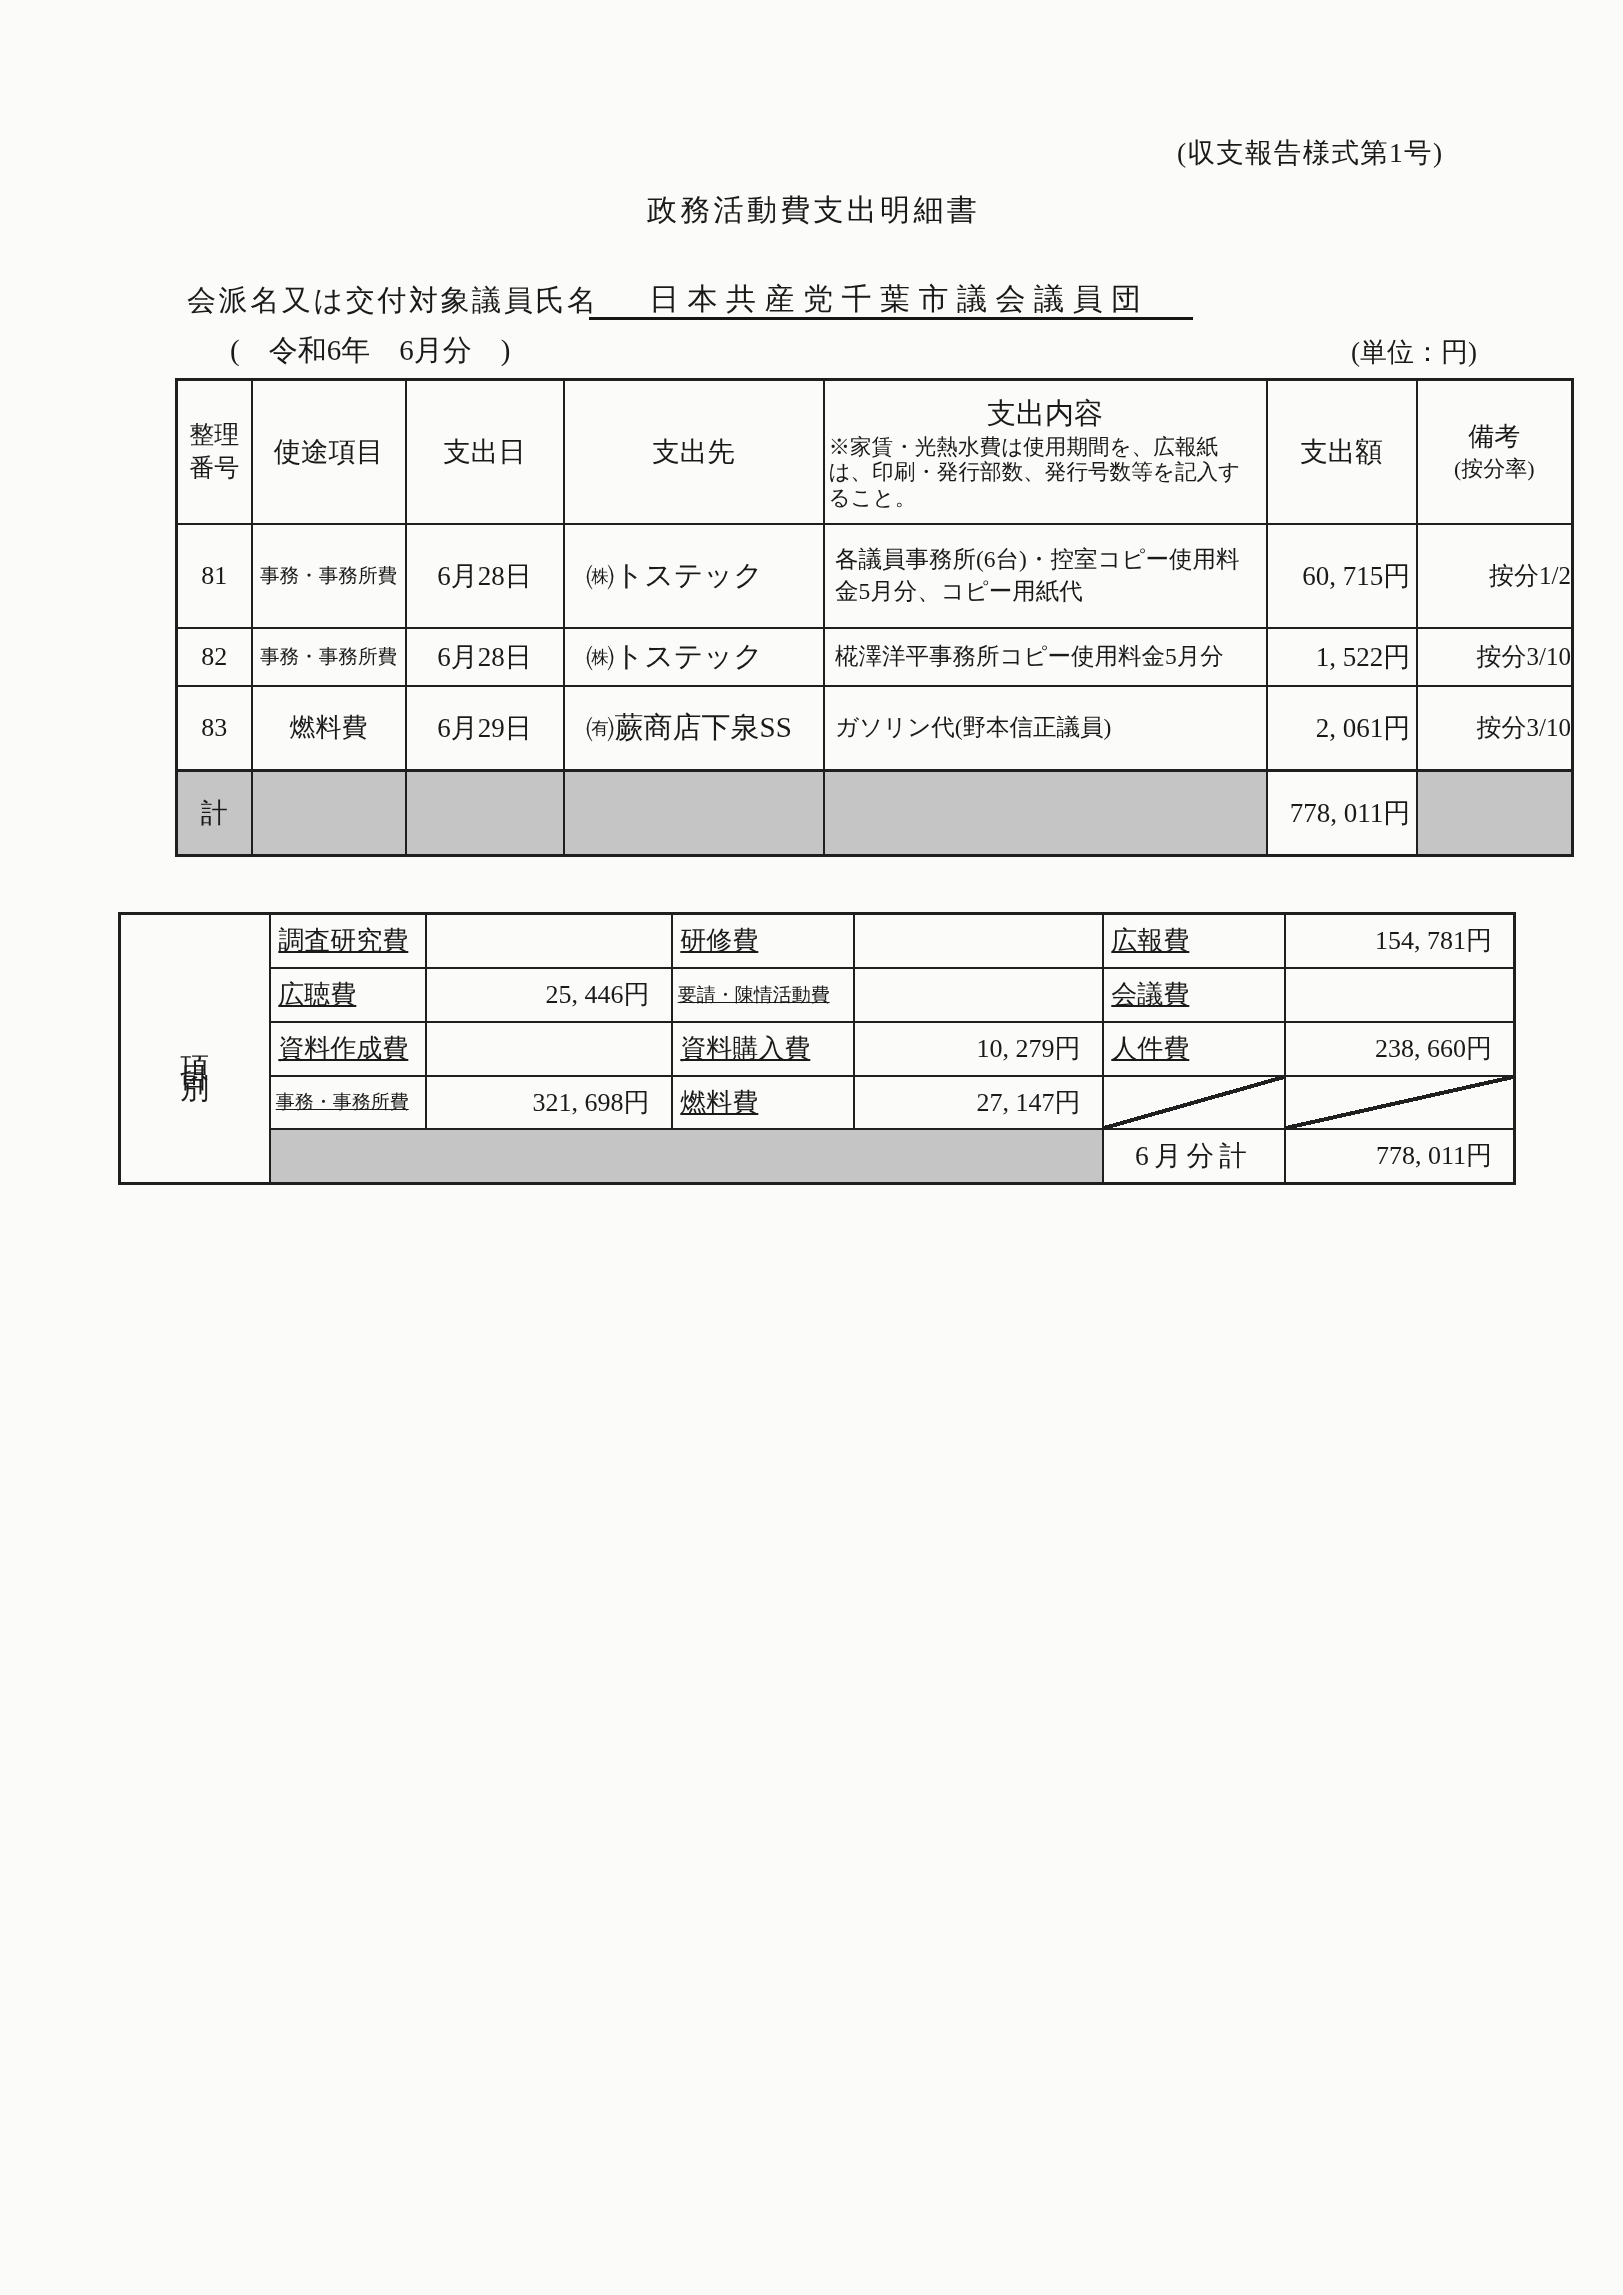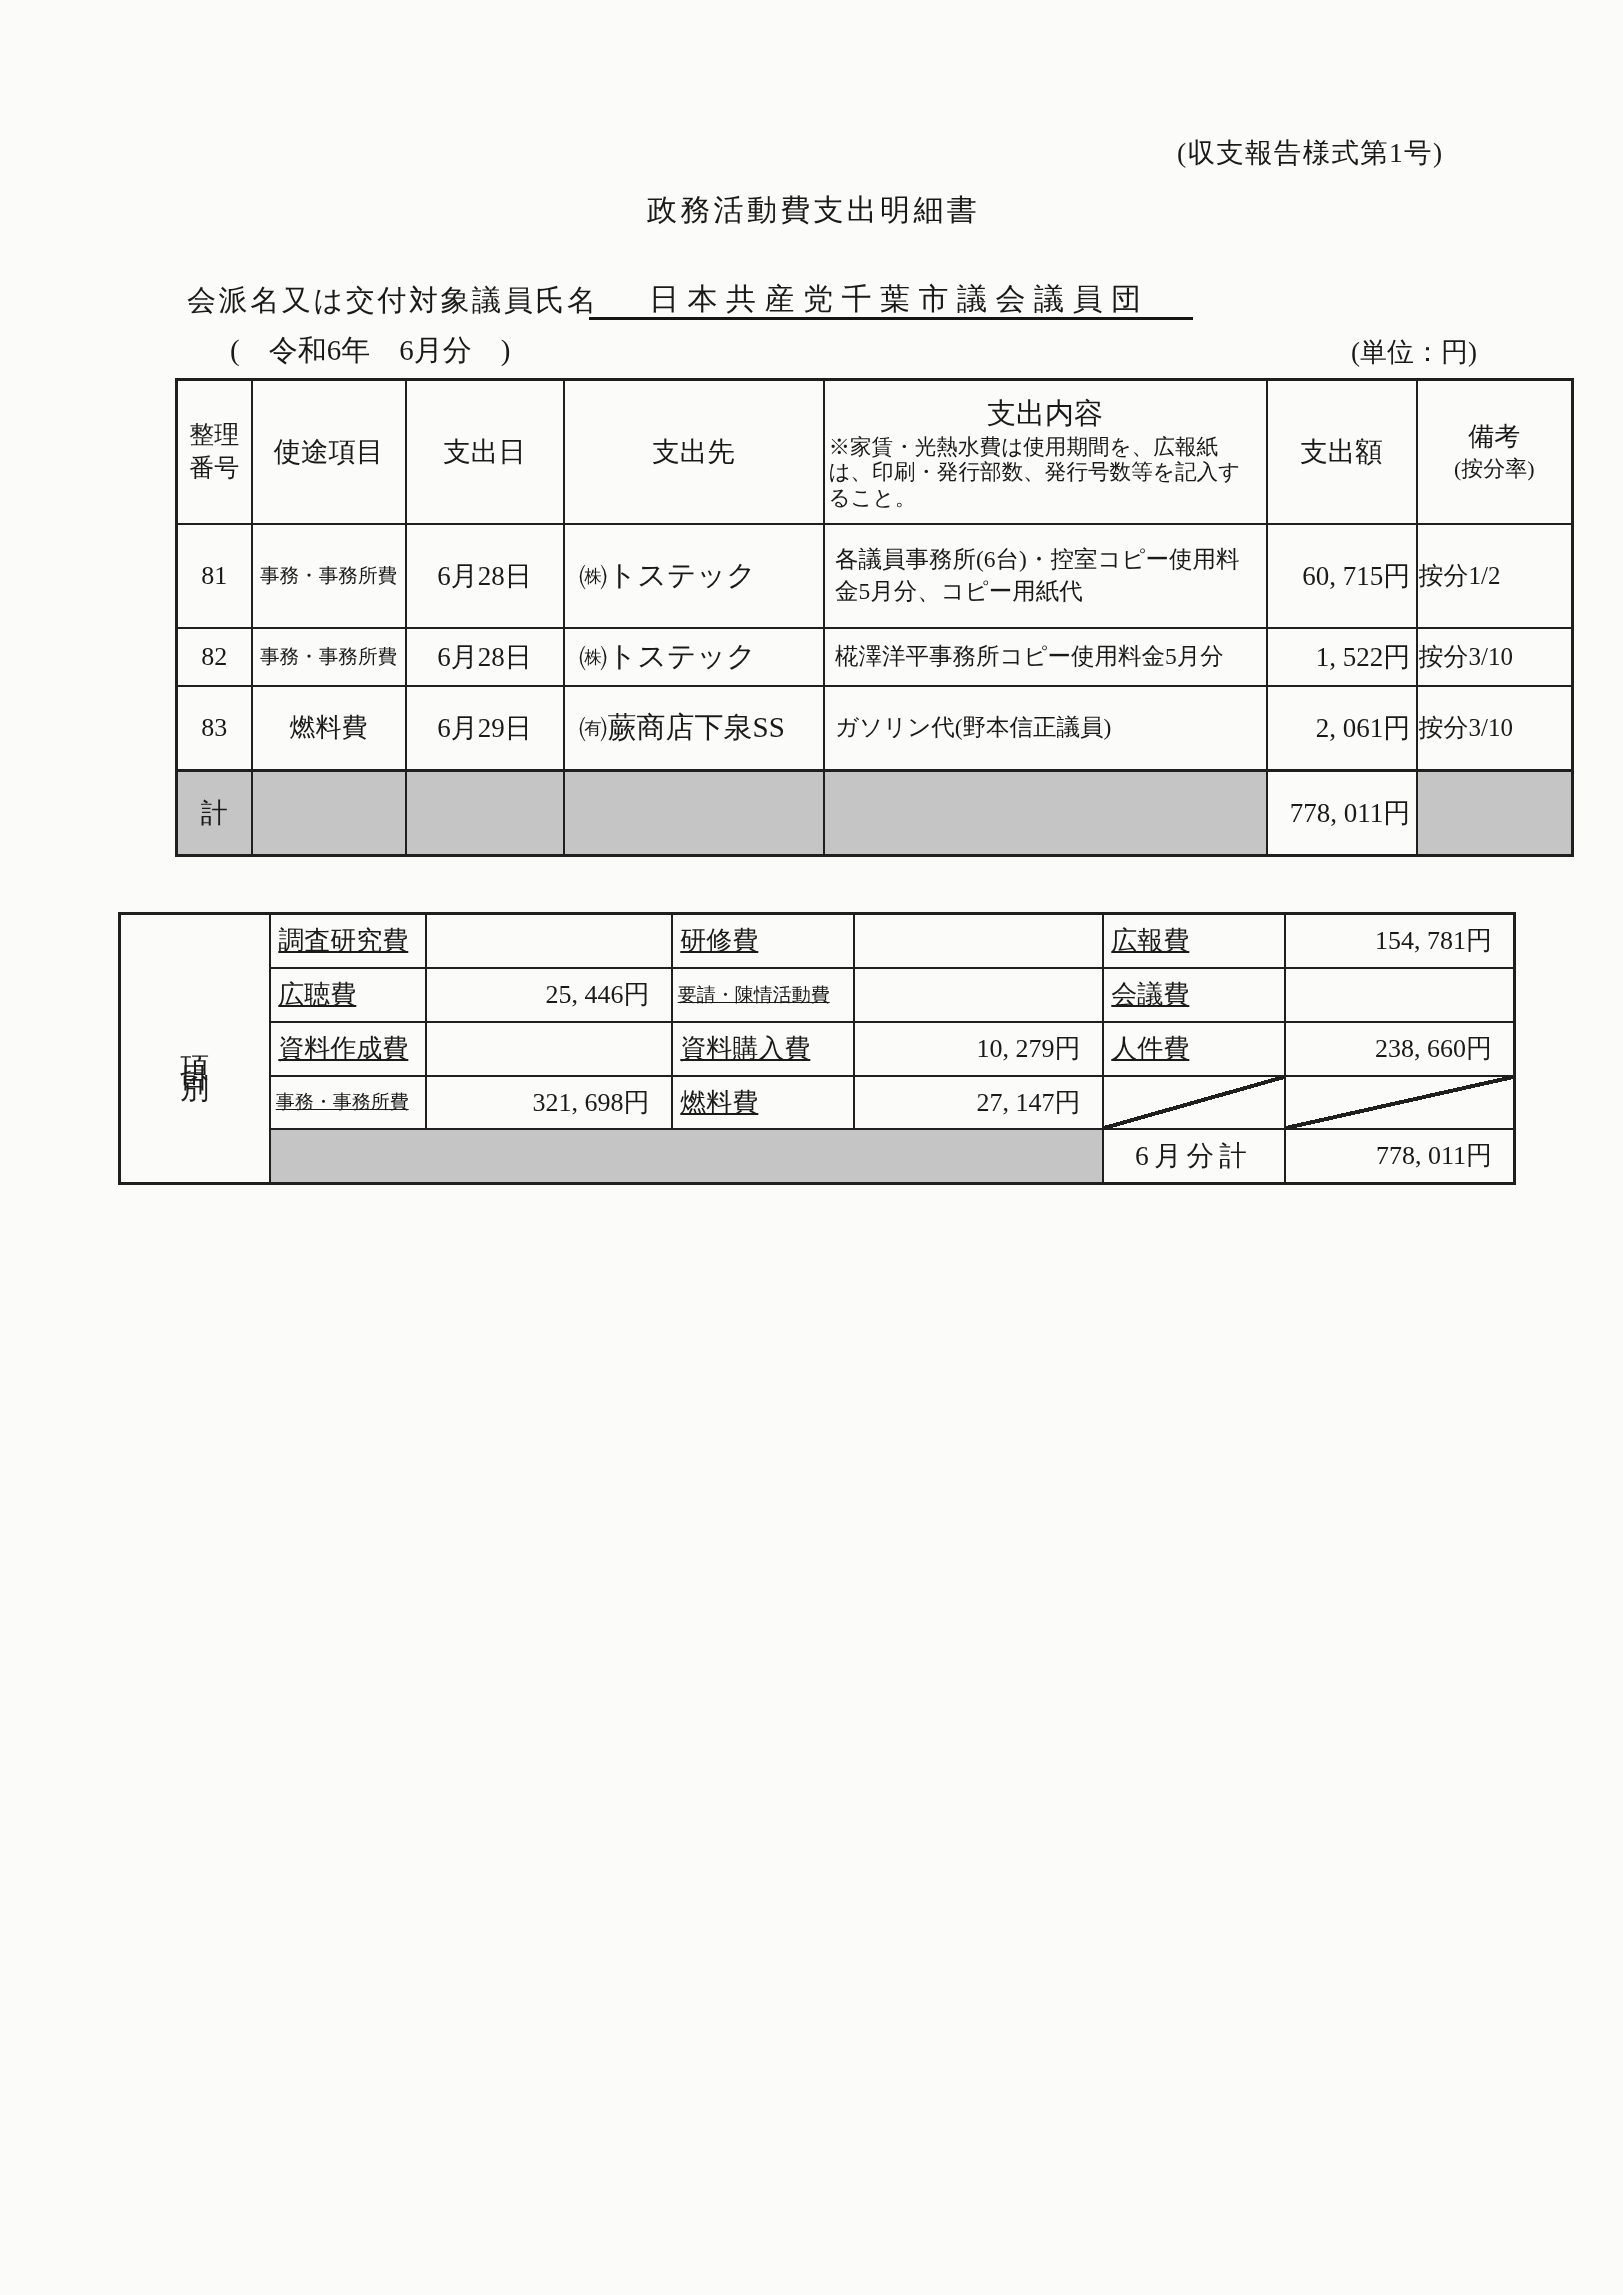--- a/index.html
+++ b/index.html
@@ -40,24 +40,24 @@
   .h-no-box { width:2em; margin:0 auto; font-size:25px; line-height:1.3; word-break:break-all; text-align:center; }
   .hc-title { font-size:29px; text-align:center; margin-top:5.2px; }
   .hc-note  { font-size:21.6px; line-height:1.18; text-align:left; padding:1.3px 2.6px 3.9px 3.9px; }
   .h-remarks-main { display:block; font-size:26px; text-align:center; }
   .h-remarks-sub  { display:block; font-size:22px; text-align:center; }
 
   .c-no      { text-align:center; font-size:26px; }
   .c-cat     { text-align:center; font-size:26px; }
   .c-cat.small { font-size:19.6px; }
   .c-date    { text-align:center; font-size:27px; }
-  .c-payee   { text-align:left; font-size:29px; padding-left:14px; }
+  .c-payee   { text-align:left; font-size:29px; padding-left:21px; }
   .c-content { text-align:left; font-size:23.5px; line-height:1.35; padding:2.6px 5.2px 2.6px 10.5px; }
   .c-amount  { text-align:right; font-size:27px; padding-right:5.2px; }
-  .c-remarks { text-align:left; font-size:25px; padding-left:1px; }
+  .c-remarks { text-align:right; font-size:25px; padding-left:1px; }
   .c-total   { text-align:center; font-size:27px; }
 
   
   .summary-table { left:118px; top:912px; width:1396px; border:3.9px solid #1f1f1f; }
   .summary-table tr.s-r1 { height:54px; }
   .summary-table tr.s-r2 { height:54px; }
   .summary-table tr.s-r3 { height:54px; }
   .summary-table tr.s-r4 { height:53px; }
   .summary-table tr.s-r5 { height:55px; }
 

